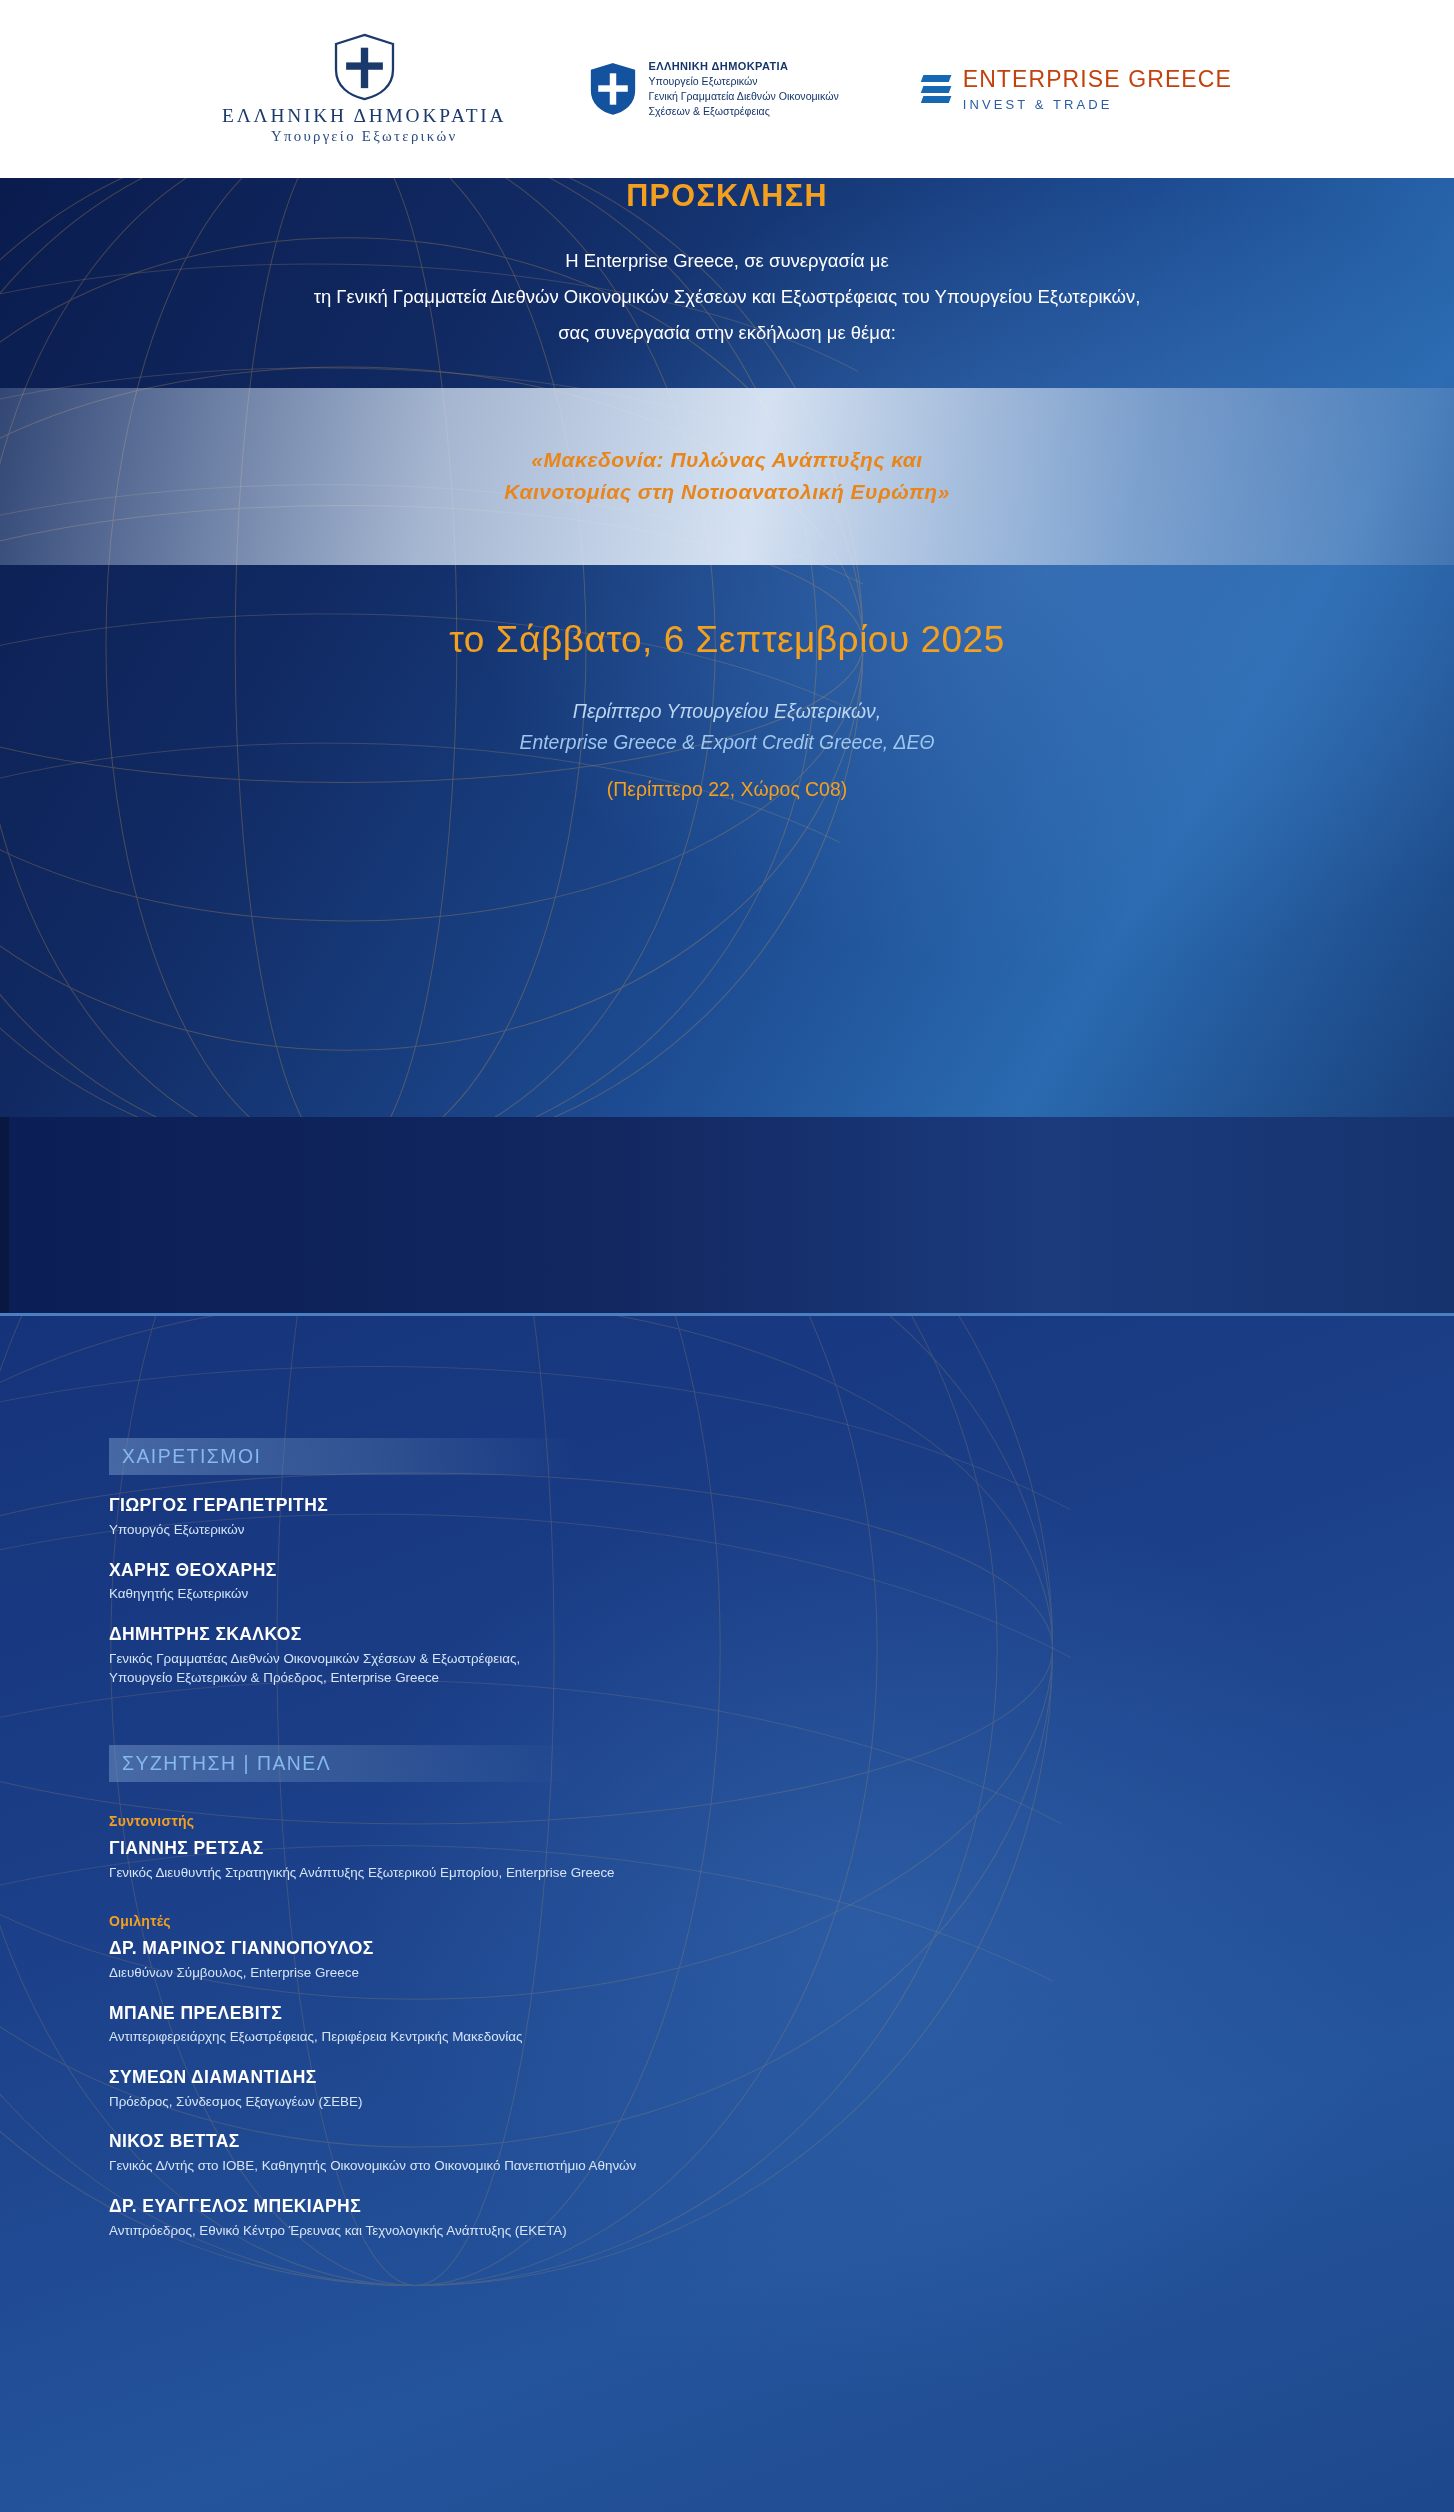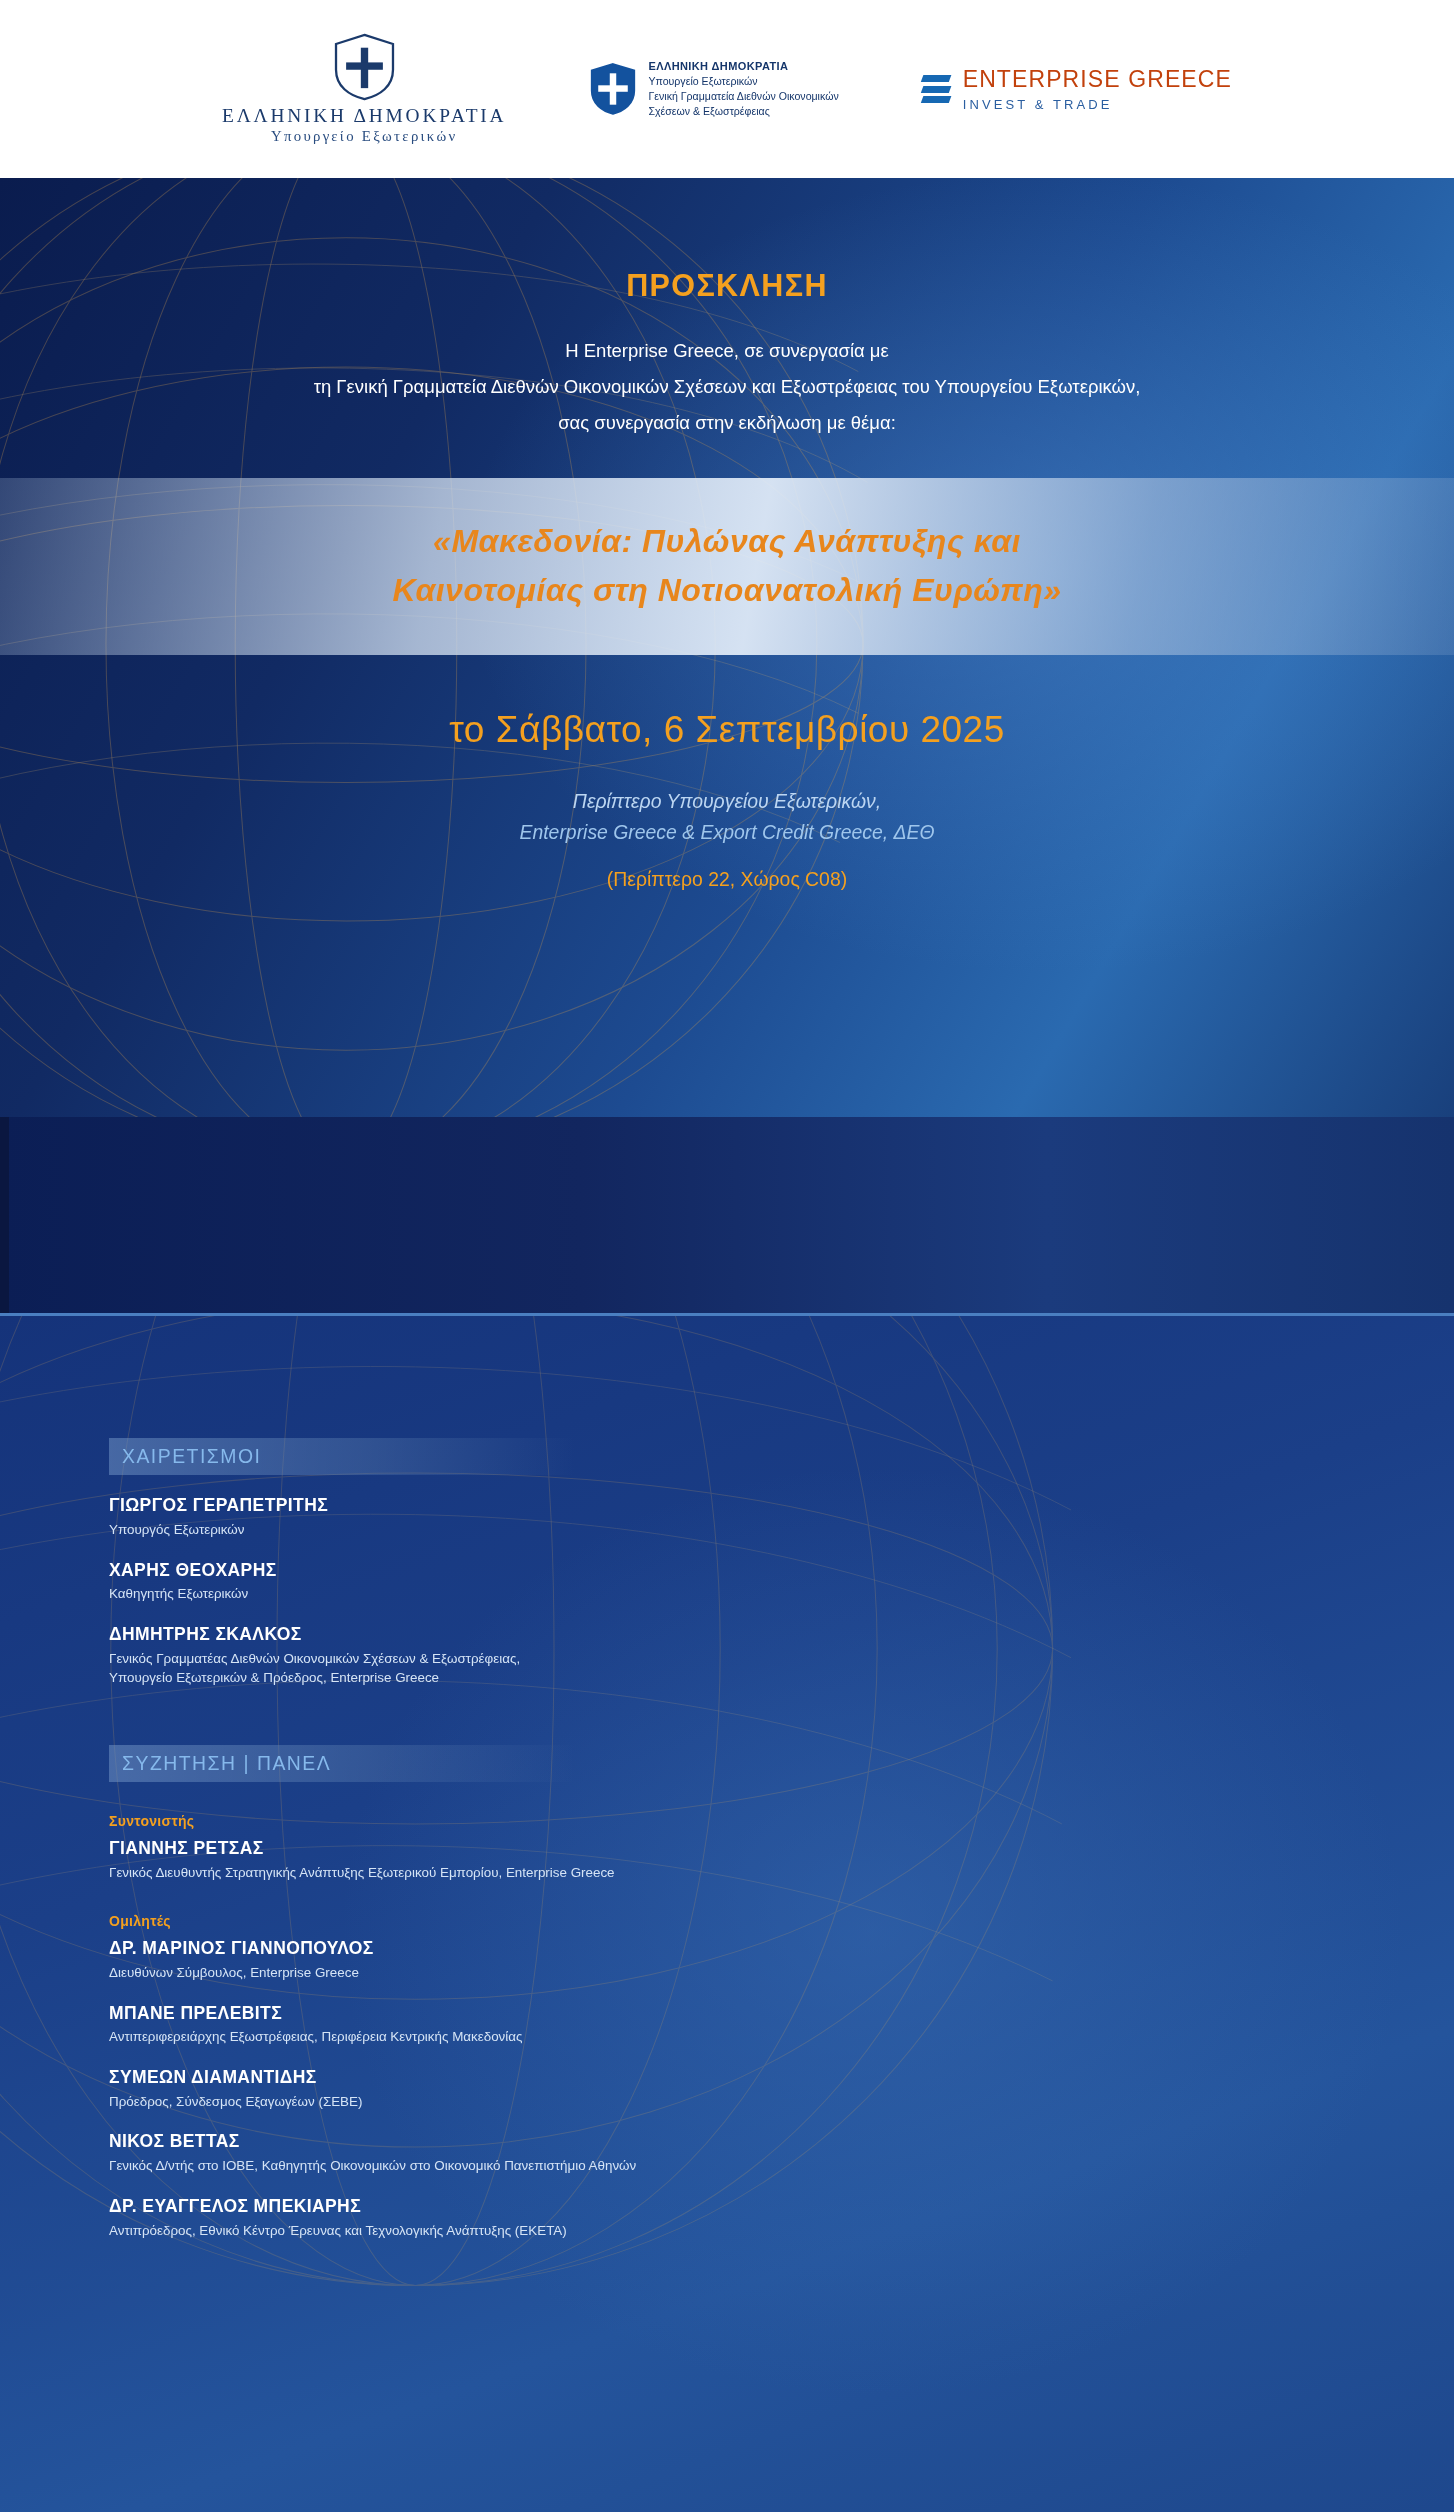--- a/index.html
+++ b/index.html
@@ -81,21 +81,20 @@
   .hero .globe svg { width: 100%; height: 100%; }
 
   .hero-inner { position: relative; z-index: 3; }
 
   .invite-title {
     text-align: center;
     color: #f4a01f;
     font-size: 30.5px;
     font-weight: bold;
     letter-spacing: 1.4px;
-    padding-top: 90px;
   }
   .invite-sub {
     text-align: center;
     color: #ffffff;
     font-size: 18.5px;
     line-height: 1.95;
     margin-top: 29.5px;
   }
 
   .topic-band {
@@ -104,21 +103,21 @@
     height: 177px;
     background: linear-gradient(100deg, rgba(168,190,220,.25) 0%, rgba(206,220,238,.78) 30%, rgba(228,238,250,.92) 52%, rgba(186,206,231,.55) 78%, rgba(120,155,200,.3) 100%);
     display: flex;
     flex-direction: column;
     align-items: center;
     justify-content: center;
     z-index: 4;
   }
   .topic-band .line {
     color: #e8861c;
-    font-size: 32px;
+    font-size: 21px;
     font-weight: bold;
     font-style: italic;
     letter-spacing: 0.5px;
     line-height: 1.55;
     text-align: center;
   }
 
   .when {
     text-align: center;
     color: #f4a01f;

